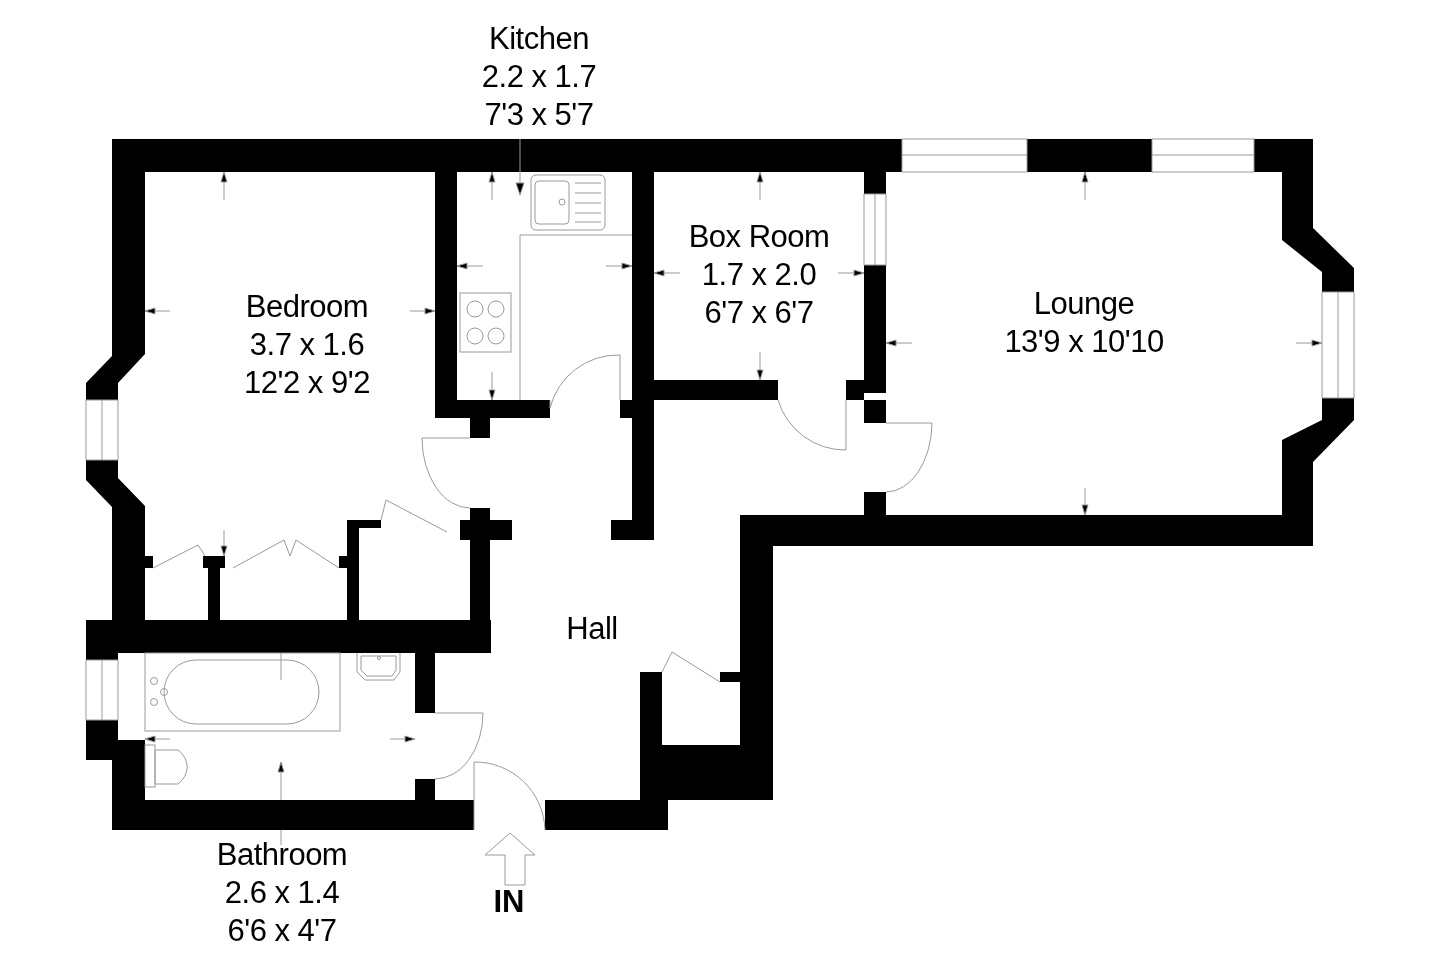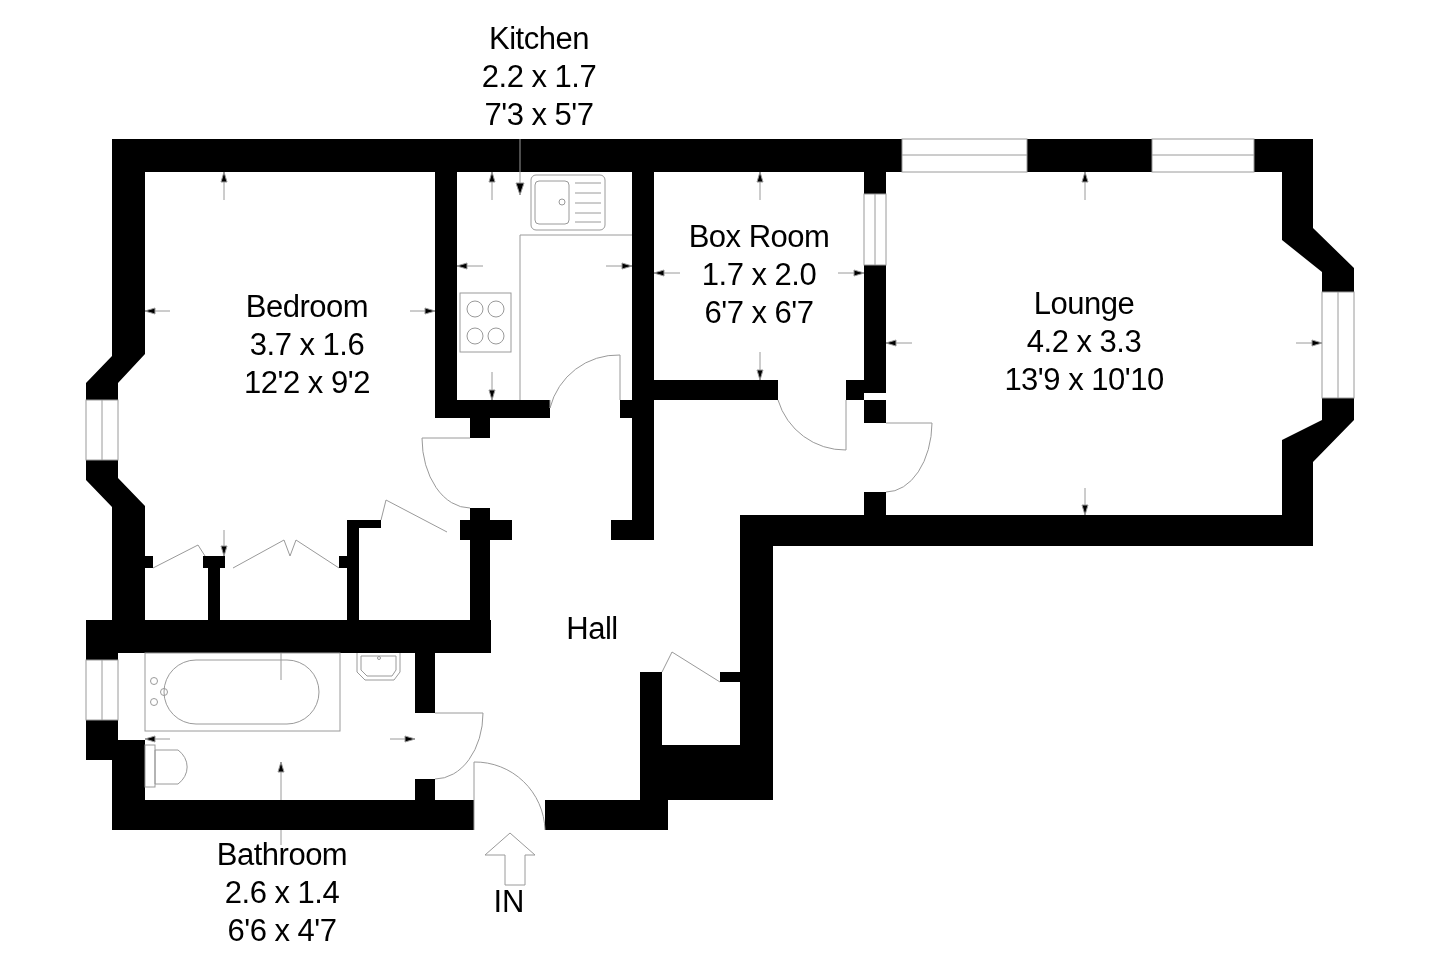--- a/index.html
+++ b/index.html
@@ -208,27 +208,26 @@
 </div>
 
 <div class="lbl" style="left:759px; top:218px;">
   <div>Box Room</div>
   <div>1.7 x 2.0</div>
   <div>6'7 x 6'7</div>
 </div>
 
 <div class="lbl" style="left:1084px; top:285px;">
   <div>Lounge</div>
-  <div>4.2 x 3.3</div>
   <div>13'9 x 10'10</div>
 </div>
 
 <div class="lbl" style="left:592px; top:610px;">
   <div>Hall</div>
 </div>
 
 <div class="lbl" style="left:282px; top:836px;">
   <div>Bathroom</div>
   <div>2.6 x 1.4</div>
   <div>6'6 x 4'7</div>
 </div>
 
-<div class="in-lbl" style="left:509px; top:884px;">IN</div>
+<div class="in-lbl" style="left:509px; top:884px;font-weight:bold;">IN</div>
 
 </body></html>

